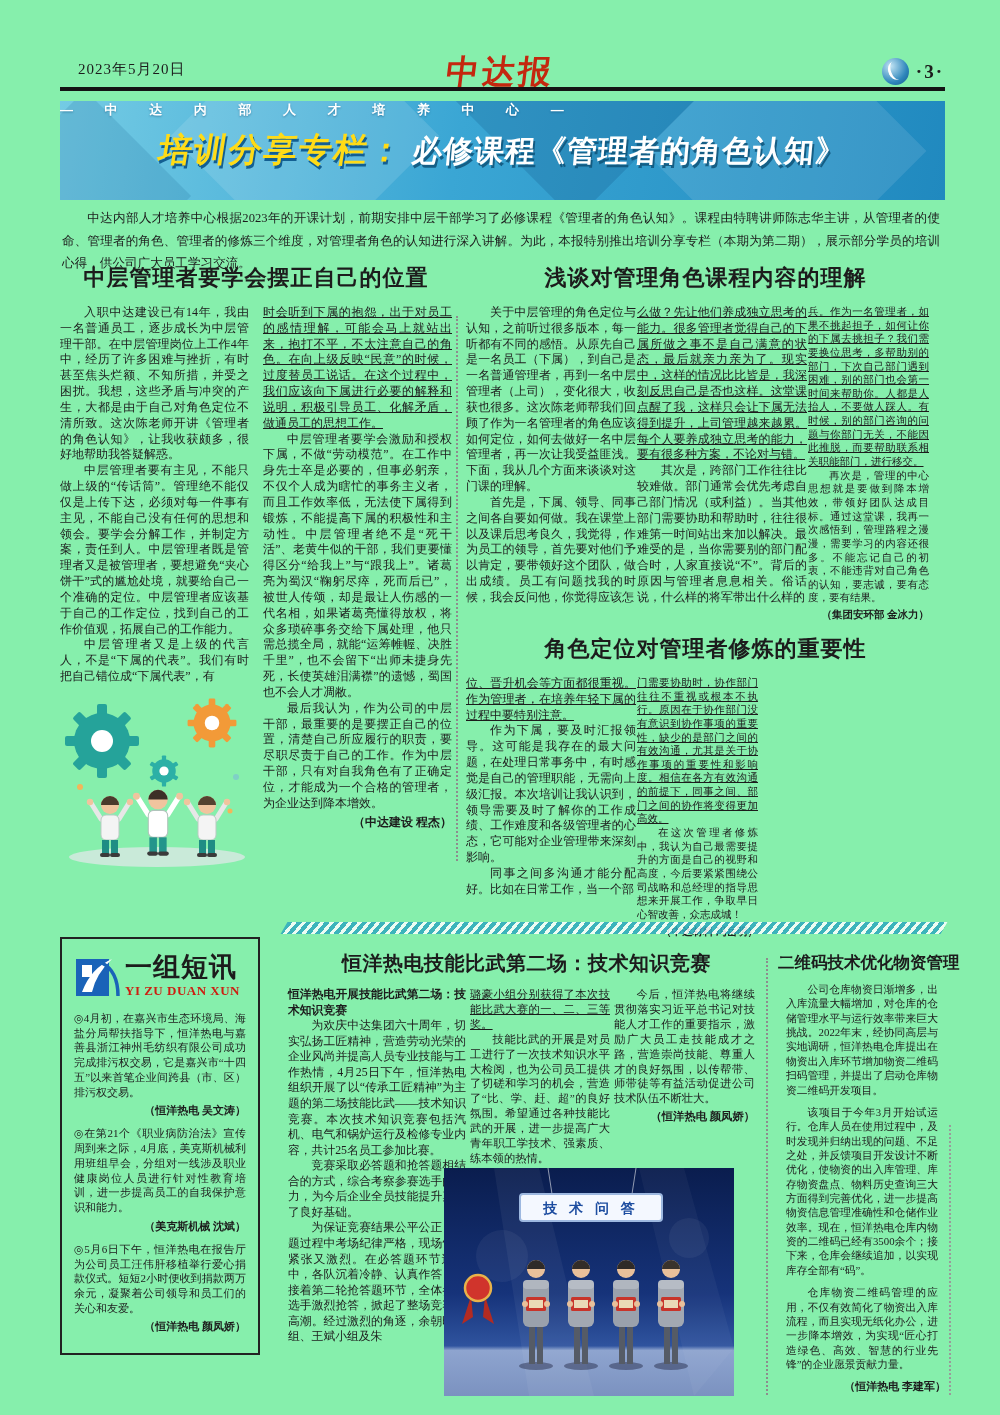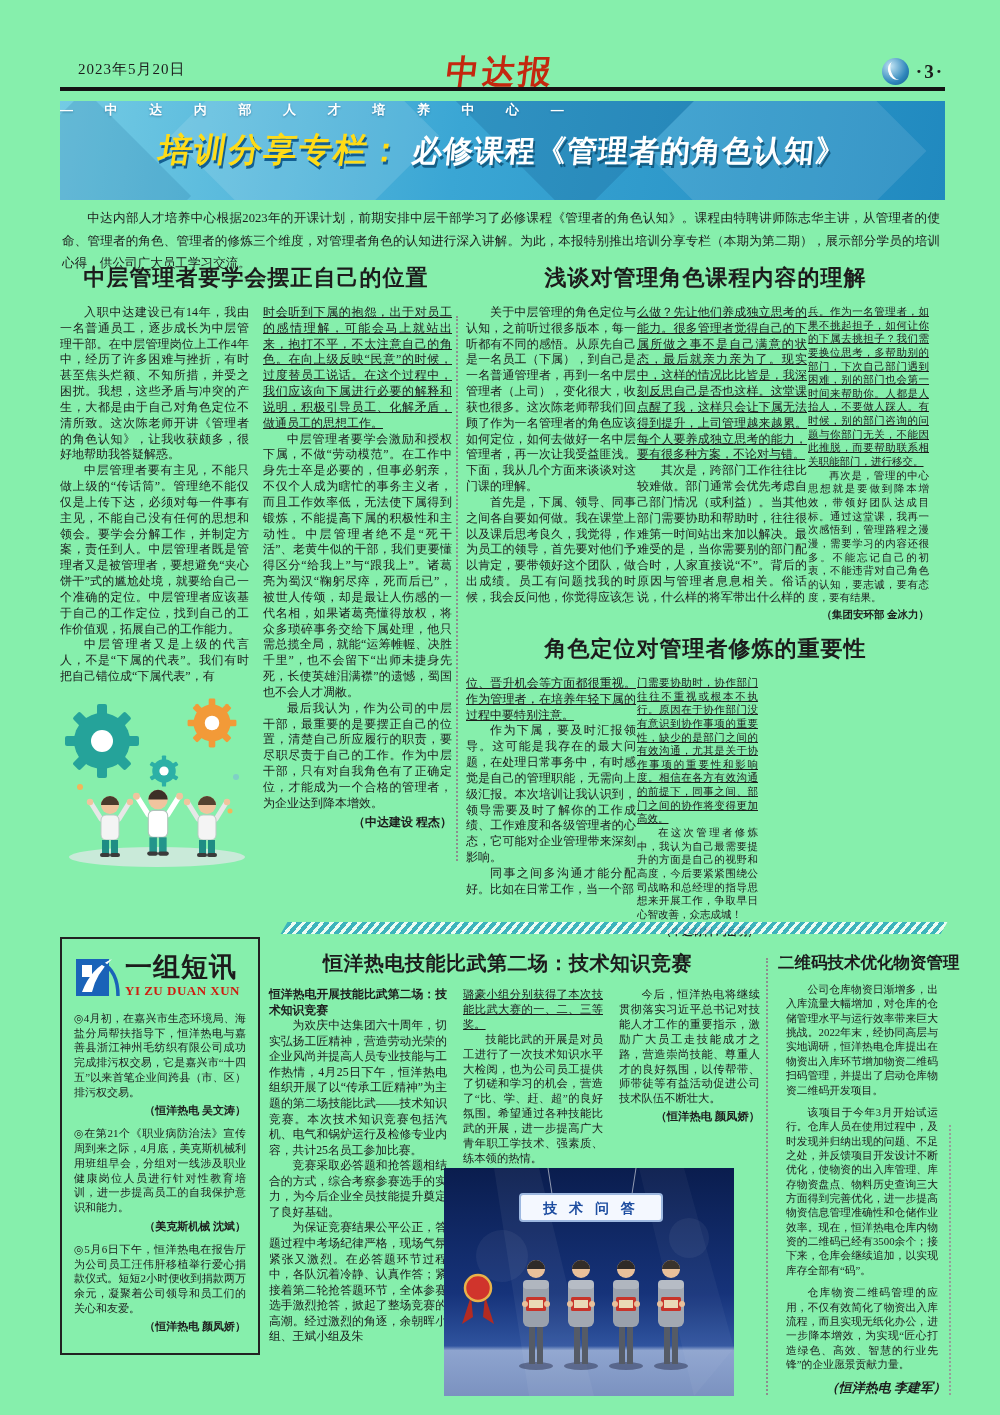--- a/index.html
+++ b/index.html
@@ -63,37 +63,37 @@
 
   .shorts{position:absolute;left:60px;top:937px;width:200px;height:418px;border:2px solid #222;
           padding:10px 12px;box-sizing:border-box;}
   .shorts-head{display:flex;align-items:flex-start;gap:5px;margin-bottom:8px;}
   .shorts-titles{padding-top:4px;}
   .shorts-title{font-size:27px;font-weight:bold;line-height:1.05;letter-spacing:1px;}
   .shorts-sub{color:#cc1f12;font-weight:bold;font-size:13px;margin-top:2px;letter-spacing:.5px;}
   .shorts .item{font-size:11px;line-height:1.34;text-align:justify;margin-bottom:4px;}
   .shorts .byline{font-size:11px;margin:0 0 8px;}
 
-  .contest{position:absolute;left:269px;top:950px;width:477px;}
+  .contest{position:absolute;left:288px;top:950px;width:477px;}
   h3.art-title2{font-size:20px;font-weight:bold;text-align:center;margin:0 0 10px;white-space:nowrap;letter-spacing:.5px;}
-  .contest .cols{gap:16px;}
+  .contest .cols{gap:4px;}
   .cc1{width:178px;flex:none;font-size:11.8px;line-height:1.32;}
   .cc2{width:140px;flex:none;font-size:11.3px;line-height:1.32;}
   .cc3{width:141px;flex:none;font-size:11.3px;line-height:1.32;}
   .lead{font-weight:bold;text-indent:0 !important;}
 
   .photo{position:absolute;left:444px;top:1168px;width:252px;height:228px;}
 
   .sep-v2{position:absolute;left:766px;top:958px;height:437px;border-left:2px dotted #8d8d8d;}
   .sep-v3{position:absolute;left:949px;top:1125px;height:270px;border-left:2px dotted #9a9a9a;}
 
   .qr{position:absolute;left:778px;top:952px;width:168px;}
   h4.art-title3{font-size:16.5px;font-weight:bold;text-align:center;margin:0 0 8px;white-space:nowrap;}
   .qr p{margin:8px;text-indent:2em;text-align:justify;font-size:10.8px;line-height:1.33;}
-  .qr .byline{font-size:13px;font-style:italic;}
+  .qr .byline{font-size:11px;}
 
   .illu{margin-top:6px;}
 </style>
 </head>
 <body>
 
 <div class="page">
 
   <div class="hdr-date">2023年5月20日</div>
   <div class="masthead">中达报</div>

